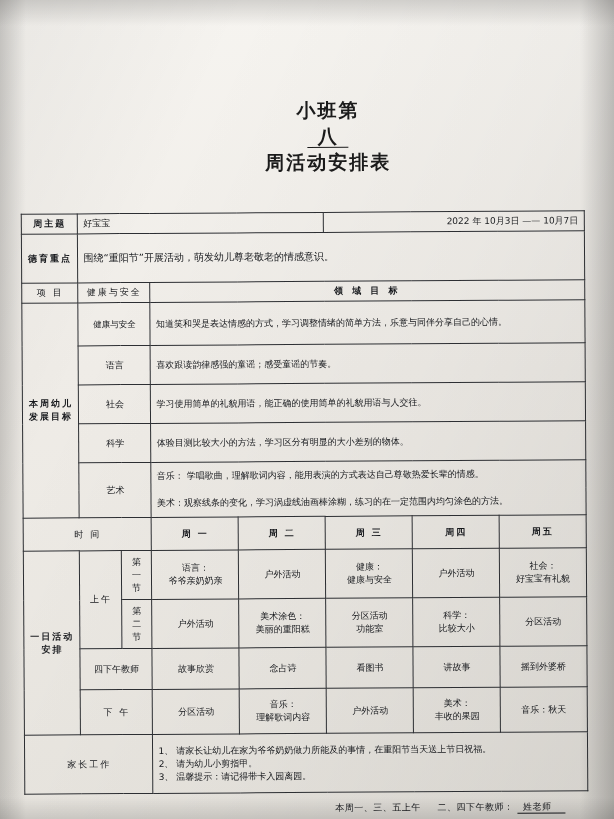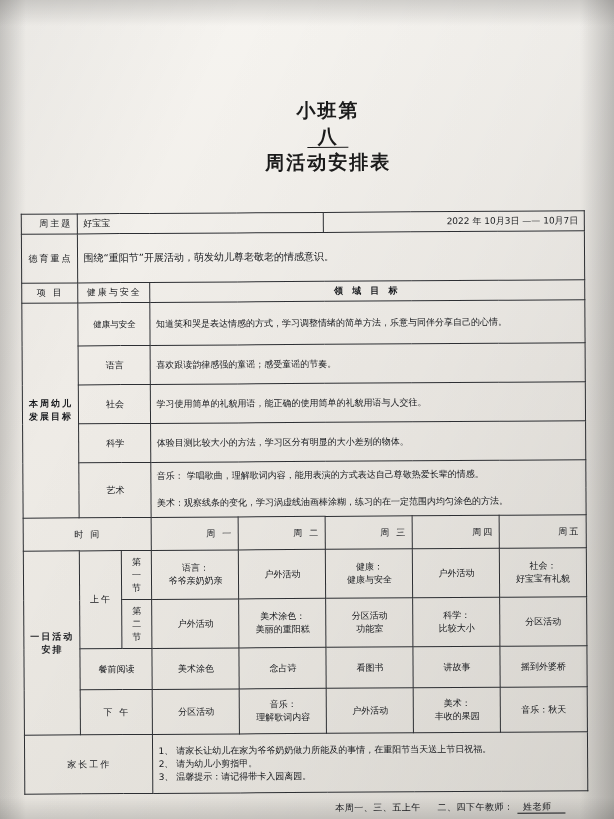--- a/index.html
+++ b/index.html
@@ -76,23 +76,22 @@
     letter-spacing: 2px;
     line-height: 1.5;
   }
   .med {
     font-size: 11px;
     font-weight: normal;
     letter-spacing: 2px;
   }
   .hdr {
     font-size: 11px;
-    font-weight: normal;
+    font-weight: bold;
     letter-spacing: 2px;
-    text-align: right;
   }
   .sm { font-size: 8.5px; }
   .tiny { font-size: 8px; line-height: 1.4; }
   .date-row {
     font-size: 8.5px;
     text-align: right;
     padding-right: 6px;
     color: #202225;
   }
   .handwrite {
@@ -248,22 +247,22 @@
         <td class="c sm" style="white-space:pre-line">户外活动</td>
         <td class="c sm" style="white-space:pre-line">美术涂色：
 美丽的重阳糕</td>
         <td class="c sm" style="white-space:pre-line">分区活动
 功能室</td>
         <td class="c sm" style="white-space:pre-line">科学：
 比较大小</td>
         <td class="c sm" style="white-space:pre-line">分区活动</td>
       </tr>
       <tr>
-        <td class="c sm" colspan="2" style="height:34px">餐前阅读</td>
-        <td class="c sm">美术涂色</td>
+        <td class="c sm" colspan="2" style="height:34px">四下午教师</td>
+        <td class="c sm">故事欣赏</td>
         <td class="c sm">念占诗</td>
         <td class="c sm">看图书</td>
         <td class="c sm">讲故事</td>
         <td class="c sm">摇到外婆桥</td>
       </tr>
       <tr>
         <td class="c med" colspan="2" style="height:38px">下  午</td>
         <td class="c sm" style="white-space:pre-line">分区活动</td>
         <td class="c sm" style="white-space:pre-line">音乐：
 理解歌词内容</td>

